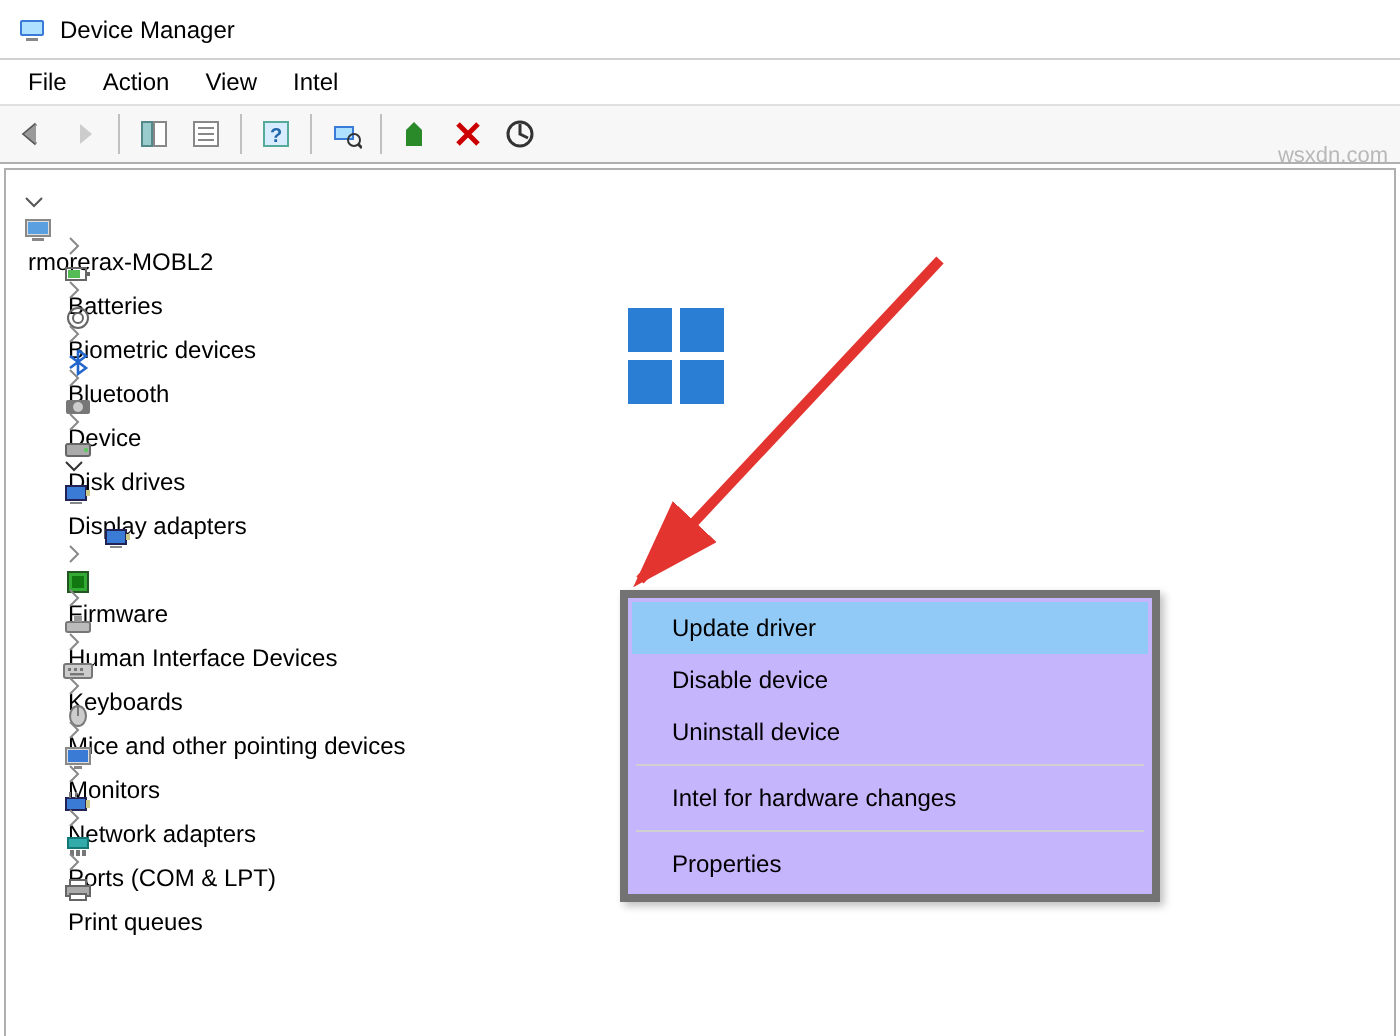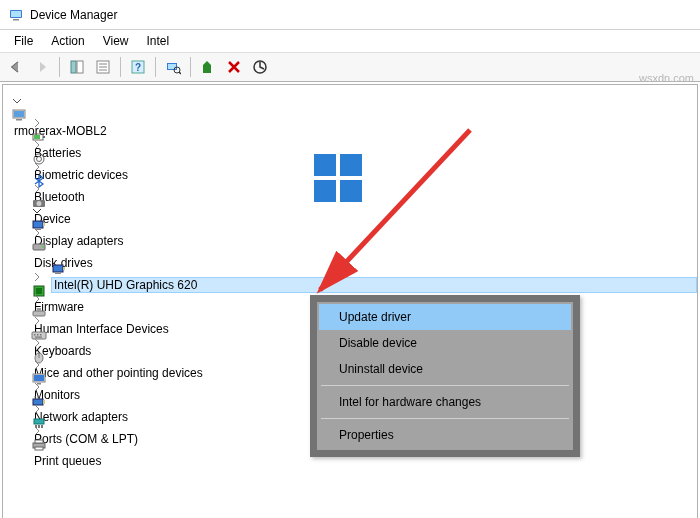--- a/index.html
+++ b/index.html
@@ -12,21 +12,21 @@
     .toolbar { height: 30px; border-top: 1px solid #e0e0e0; border-bottom: 1px solid #b0b0b0; display: flex; align-items: center; padding: 0 4px; gap: 2px; background: #f7f7f7; }
     .tb-btn { width: 24px; height: 24px; display: inline-flex; align-items: center; justify-content: center; border: 1px solid transparent; }
     .tb-sep { width: 1px; height: 20px; background: #c0c0c0; margin: 0 3px; }
     .content { padding: 6px 0 6px 0; position: relative; height: calc(100% - 82px); overflow: hidden; border: 1px solid #b0b0b0; margin: 2px; }
     .tree { padding: 4px 0; }
     .node { display: flex; height: 22px; white-space: nowrap; flex-direction: column; }
     .expander { width: 12px; height: 12px; display: inline-flex; align-items: center; justify-content: center; margin-right: 2px; flex-shrink:0;}
     .ticon { width: 16px; height: 16px; display: inline-flex; align-items: center; justify-content: center; margin-right: 4px; flex-shrink:0;}
     .nlabel { padding: 1px 3px; }
     .nlabel.selected { background: #cce8ff; border: 1px solid #99d1ff; padding: 0 2px; }
-    .ctxmenu { position: absolute; background: #a3a3a3; border: 7px solid #737373; box-shadow: 2px 2px 4px rgba(0,0,0,.25); width: 270px; padding: 2px; z-index: 10; }
+    .ctxmenu { position: absolute; background: #c4b5fd; border: 4px solid #737373; box-shadow: 2px 2px 4px rgba(0,0,0,.25); width: 270px; padding: 2px; z-index: 10; }
     .ctxitem { padding: 6px 20px; font-size: 12px; }
     .ctxitem.hover { background: #91c9f7; }
     .ctxitem.bold { font-weight: normal; }
     .ctxsep { height: 1px; background: #d0d0d0; margin: 3px 2px; }
     .arrow-annot { position: absolute; z-index: 5; pointer-events: none; }
     .logo-annot { position: absolute; z-index: 4; pointer-events: none; }
     .watermark { position: absolute; right: 6px; top: 72px; font-size: 11px; color: #b8b8b8; z-index: 20; margin-left: 28px; }
   </style>
 </head>
 <body>
@@ -189,58 +189,57 @@
             <circle cx="8" cy="8.5" r="2.5" fill="#ccc"></circle>
           </svg>
         </span>
         <span class="nlabel">Device</span>
       </div>
 
 
     <div class="node" style="padding-left:28px">
         <span class="expander">
           <svg width="10" height="10">
+            <path d="M3 1 L7 5 L3 9" fill="none" stroke="#888"></path>
+          </svg>
+        </span>
+        <span class="ticon">
+          <svg width="16" height="16" viewBox="0 0 16 16">
+            <rect x="2" y="5" width="12" height="6" rx="1" fill="#aaa" stroke="#666"></rect>
+            <circle cx="12" cy="8" r="1" fill="#5c5"></circle>
+          </svg>
+        </span>
+        <span class="nlabel">Disk drives</span>
+      </div>
+
+    <div class="node" style="padding-left:28px">
+        <span class="expander">
+          <svg width="10" height="10">
             <path d="M1 3 L5 7 L9 3" fill="none" stroke="#333"></path>
           </svg>
         </span>
         <span class="ticon">
           <svg width="16" height="16" viewBox="0 0 16 16">
             <rect x="2" y="4" width="10" height="7" fill="#3a7bd5" stroke="#225"></rect>
             <rect x="4" y="12" width="6" height="1" fill="#888"></rect>
             <rect x="12" y="6" width="2" height="3" fill="#cc8"></rect>
           </svg>
         </span>
         <span class="nlabel">Display adapters</span>
       </div>
 
-    <div class="node" style="padding-left:28px">
-        <span class="expander">
-          <svg width="10" height="10">
-            <path d="M3 1 L7 5 L3 9" fill="none" stroke="#888"></path>
-          </svg>
-        </span>
-        <span class="ticon">
-          <svg width="16" height="16" viewBox="0 0 16 16">
-            <rect x="2" y="5" width="12" height="6" rx="1" fill="#aaa" stroke="#666"></rect>
-            <circle cx="12" cy="8" r="1" fill="#5c5"></circle>
-          </svg>
-        </span>
-        <span class="nlabel">Disk drives</span>
-      </div>
-
     <div class="node" style="padding-left:48px">
         <span class="expander"></span>
         <span class="ticon">
           <svg width="16" height="16" viewBox="0 0 16 16">
             <rect x="2" y="4" width="10" height="7" fill="#3a7bd5" stroke="#225"></rect>
             <rect x="4" y="12" width="6" height="1" fill="#888"></rect>
             <rect x="12" y="6" width="2" height="3" fill="#cc8"></rect>
           </svg>
         </span>
-        <span class="nlabel selected">Intel(R) UHD Graphics 620</span>
       </div>
 
     <div class="node" style="padding-left:28px">
         <span class="expander">
           <svg width="10" height="10">
             <path d="M3 1 L7 5 L3 9" fill="none" stroke="#888"></path>
           </svg>
         </span>
         <span class="ticon">
           <svg width="16" height="16" viewBox="0 0 16 16">

